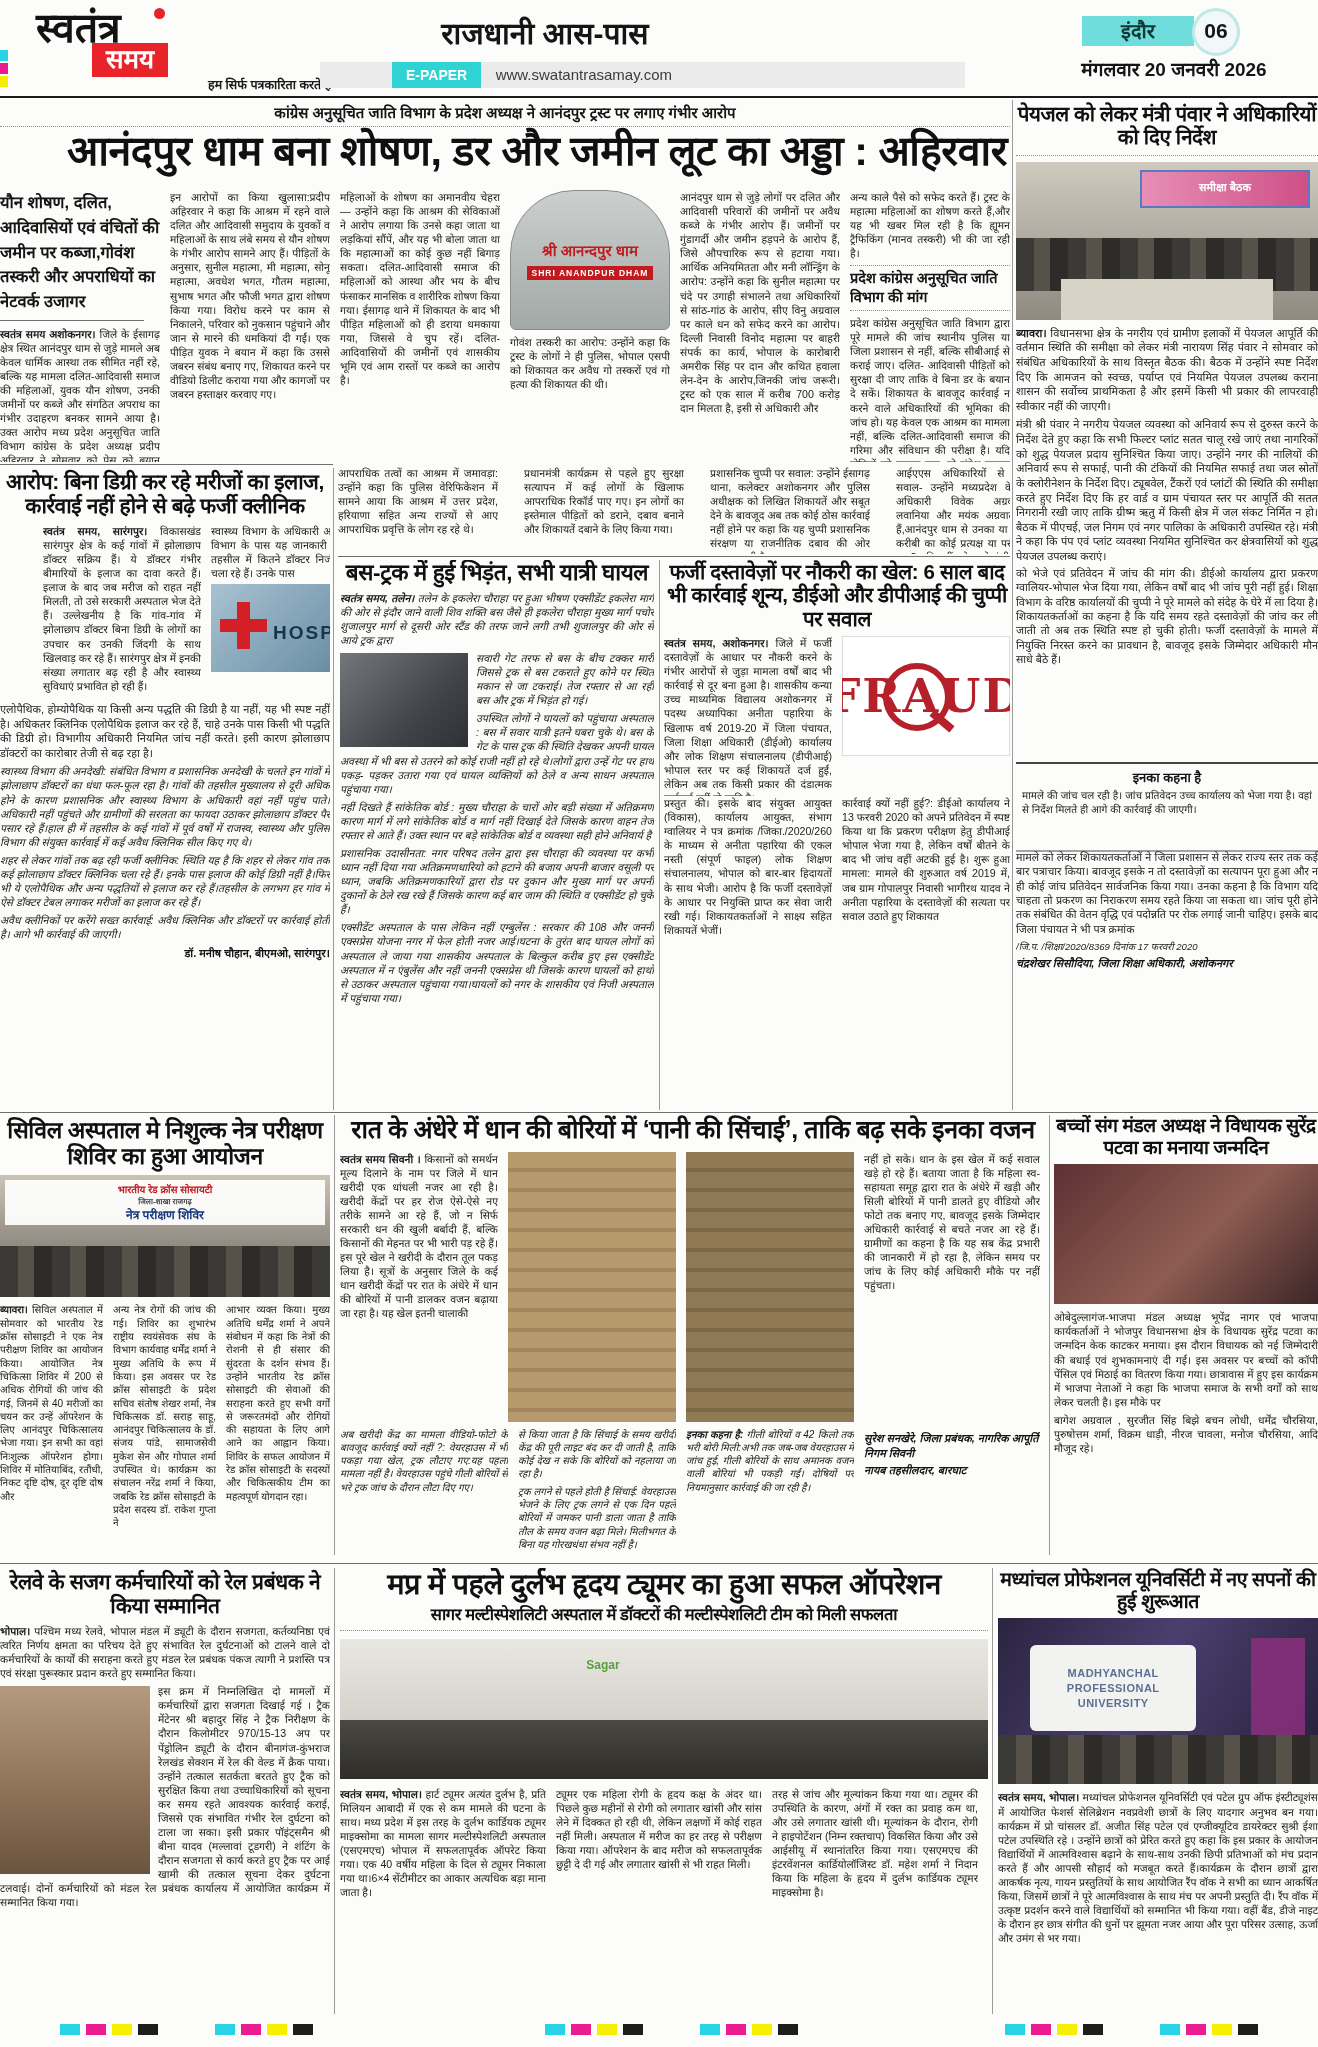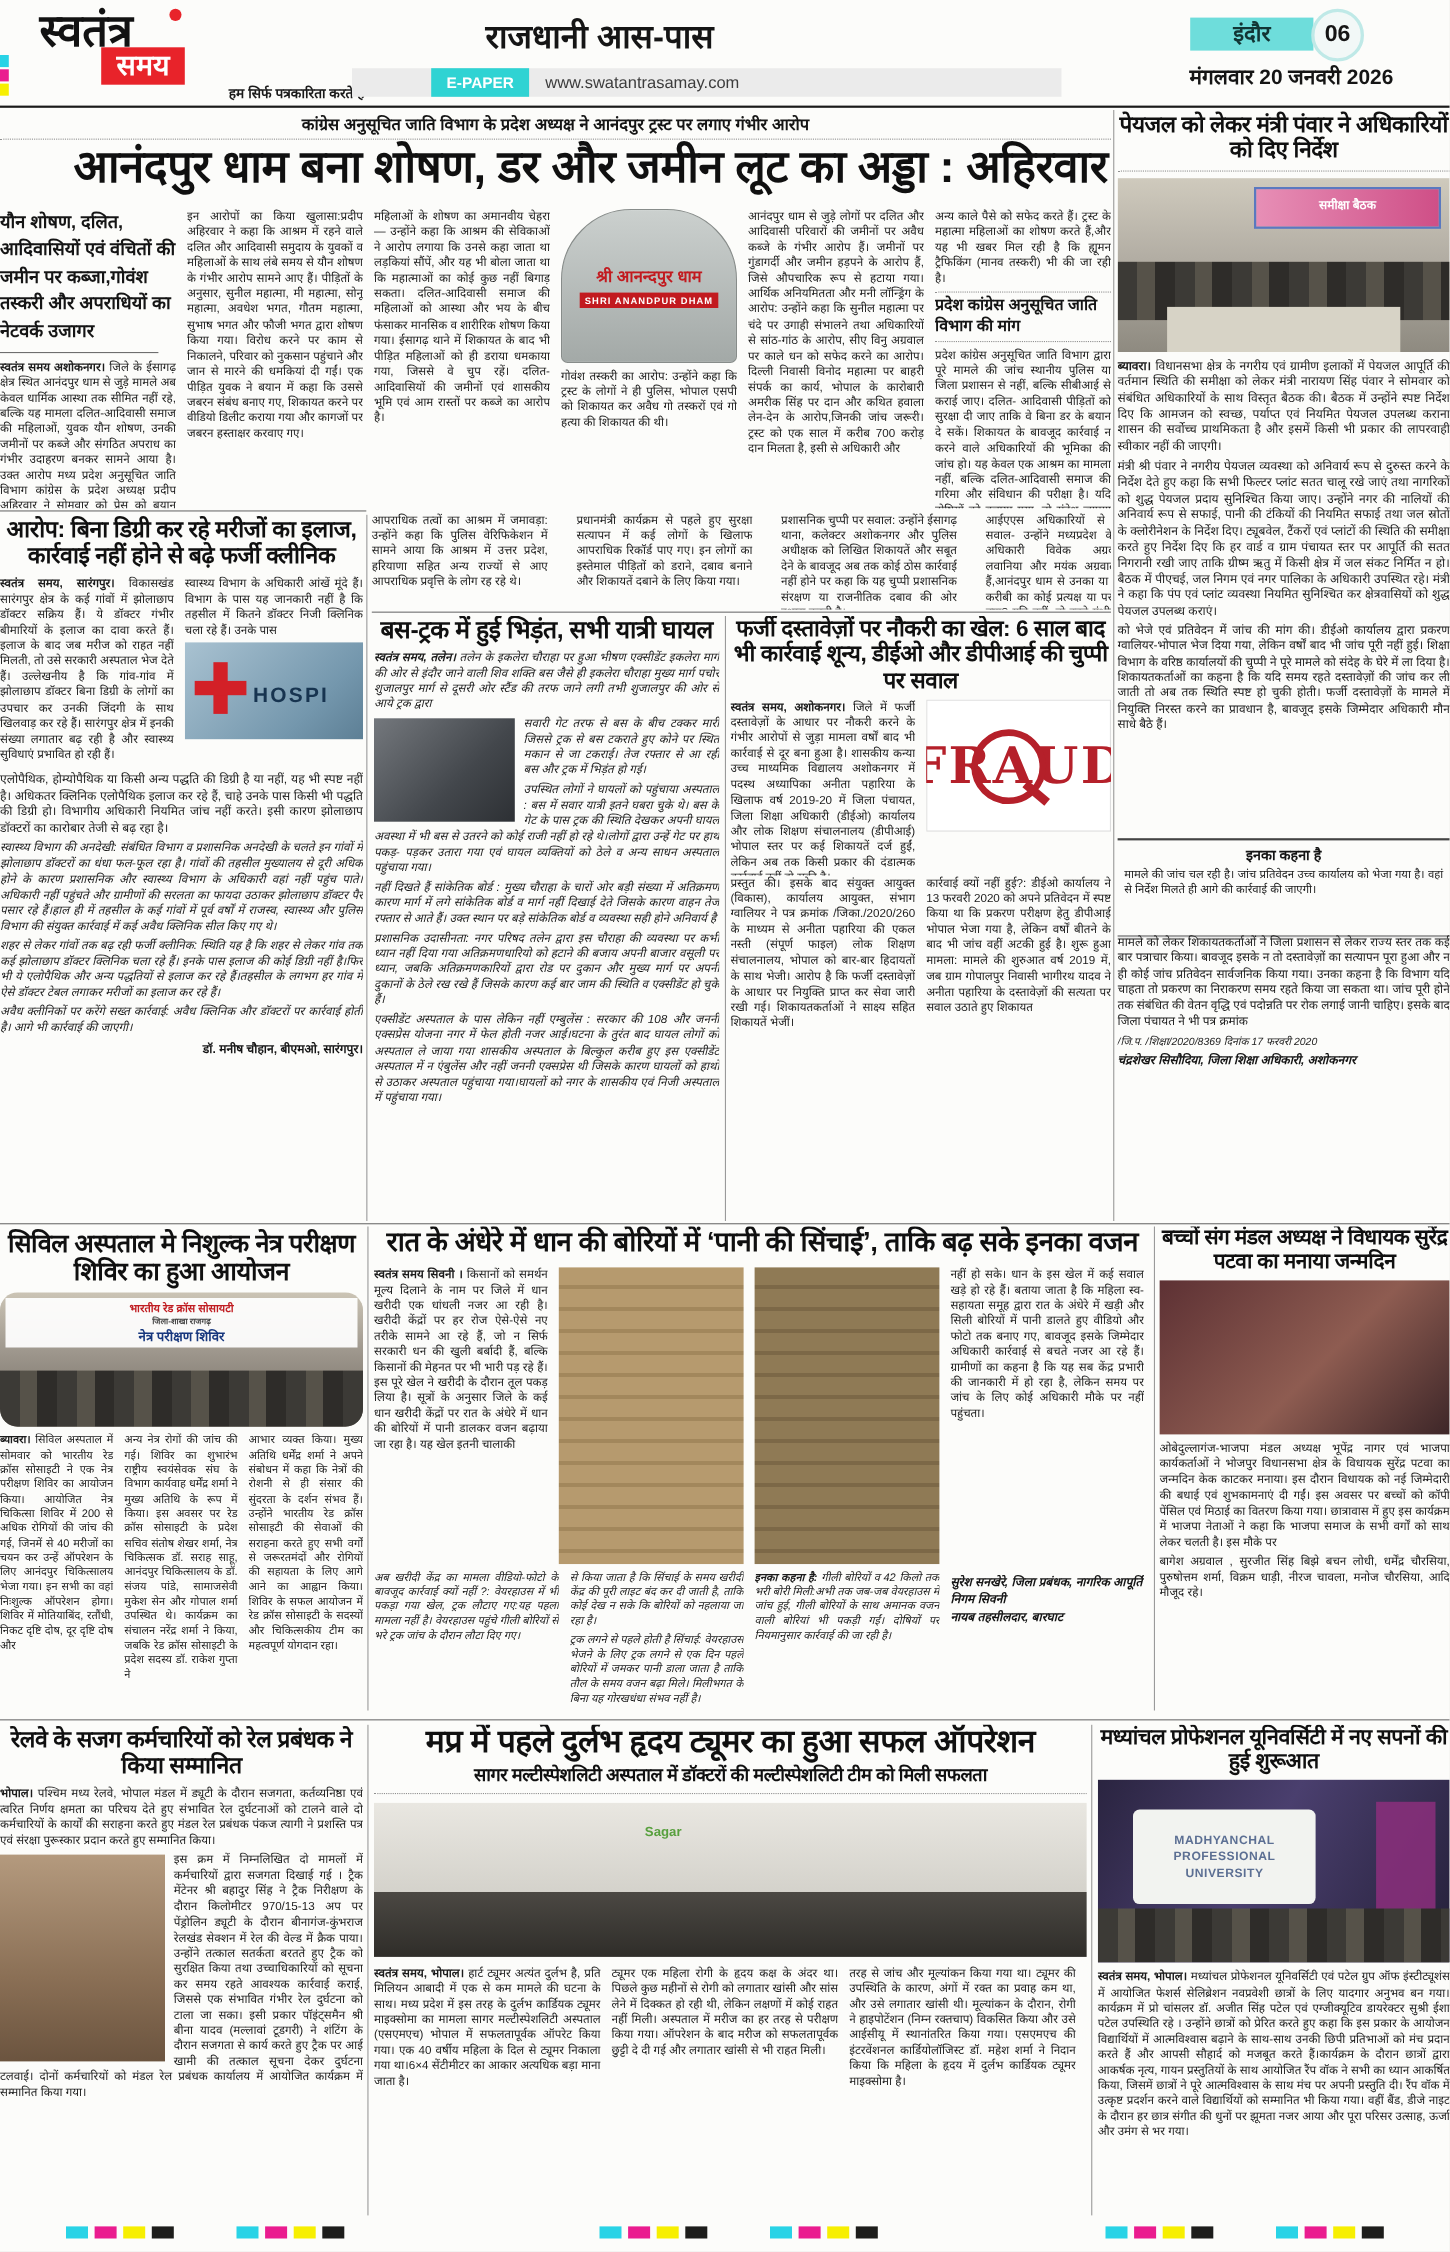--- a/index.html
+++ b/index.html
@@ -149,21 +149,21 @@
       <div class="banner-pink">समीक्षा बैठक</div>
       <div class="people-strip"></div>
       <div class="table-top"></div>
     </div>
     <p class="bodytxt" style="font-size:11px;"><b class="byl">ब्यावरा।</b> <span>विधानसभा क्षेत्र के नगरीय एवं ग्रामीण इलाकों में पेयजल आपूर्ति की वर्तमान स्थिति की समीक्षा को लेकर मंत्री नारायण सिंह पंवार ने सोमवार को संबंधित अधिकारियों के साथ विस्तृत बैठक की। बैठक में उन्होंने स्पष्ट निर्देश दिए कि आमजन को स्वच्छ, पर्याप्त एवं नियमित पेयजल उपलब्ध कराना शासन की सर्वोच्च प्राथमिकता है और इसमें किसी भी प्रकार की लापरवाही स्वीकार नहीं की जाएगी।</span></p>
     <p class="bodytxt" style="font-size:11px;">मंत्री श्री पंवार ने नगरीय पेयजल व्यवस्था को अनिवार्य रूप से दुरुस्त करने के निर्देश देते हुए कहा कि सभी फिल्टर प्लांट सतत चालू रखे जाएं तथा नागरिकों को शुद्ध पेयजल प्रदाय सुनिश्चित किया जाए। उन्होंने नगर की नालियों की अनिवार्य रूप से सफाई, पानी की टंकियों की नियमित सफाई तथा जल स्रोतों के क्लोरीनेशन के निर्देश दिए। ट्यूबवेल, टैंकरों एवं प्लांटों की स्थिति की समीक्षा करते हुए निर्देश दिए कि हर वार्ड व ग्राम पंचायत स्तर पर आपूर्ति की सतत निगरानी रखी जाए ताकि ग्रीष्म ऋतु में किसी क्षेत्र में जल संकट निर्मित न हो। बैठक में पीएचई, जल निगम एवं नगर पालिका के अधिकारी उपस्थित रहे। मंत्री ने कहा कि पंप एवं प्लांट व्यवस्था नियमित सुनिश्चित कर क्षेत्रवासियों को शुद्ध पेयजल उपलब्ध कराएं।</p>
   </section>
 
   <section class="abs" style="left:0;top:468px;width:330px;height:642px;overflow:hidden;">
     <h2 class="hl" style="font-size:21px;margin:2px 0 6px 0;">आरोप: बिना डिग्री कर रहे मरीजों का इलाज, कार्रवाई नहीं होने से बढ़े फर्जी क्लीनिक</h2>
-    <div class="cols" style="height:178px;">
+    <div class="cols" style="height:178px;padding-left:43px;">
       <div class="col" style="width:158px;flex:none;">
         <p class="bodytxt"><b class="byl">स्वतंत्र समय, सारंगपुर।</b> <span>विकासखंड सारंगपुर क्षेत्र के कई गांवों में झोलाछाप डॉक्टर सक्रिय हैं। ये डॉक्टर गंभीर बीमारियों के इलाज का दावा करते हैं। इलाज के बाद जब मरीज को राहत नहीं मिलती, तो उसे सरकारी अस्पताल भेज देते हैं। उल्लेखनीय है कि गांव-गांव में झोलाछाप डॉक्टर बिना डिग्री के लोगों का उपचार कर उनकी जिंदगी के साथ खिलवाड़ कर रहे हैं। सारंगपुर क्षेत्र में इनकी संख्या लगातार बढ़ रही है और स्वास्थ्य सुविधाएं प्रभावित हो रही हैं।</span></p>
       </div>
       <div class="col" style="width:162px;flex:none;">
         <p class="bodytxt">स्वास्थ्य विभाग के अधिकारी आंखें मूंदे हैं। विभाग के पास यह जानकारी नहीं है कि तहसील में कितने डॉक्टर निजी क्लिनिक चला रहे हैं। उनके पास</p>
         <div class="ph" style="height:88px;background:linear-gradient(135deg,#a9c2d1,#7497ad 70%,#5d7f95);">
           <div class="cross-v"></div>
           <div class="cross-h"></div>
           <div class="hospi-label">HOSPI</div>
         </div>
@@ -227,21 +227,21 @@
   </section>
 
   <div class="abs rule-h" style="left:0;top:464px;width:333px;"></div>
   <div class="abs rule-h" style="left:338px;top:556px;width:672px;"></div>
   <div class="abs rule-v" style="left:333px;top:468px;height:642px;"></div>
   <div class="abs rule-v" style="left:659px;top:560px;height:550px;"></div>
   <div class="abs rule-v" style="left:1012px;top:100px;height:1010px;"></div>
 
   <section class="abs" style="left:0;top:1115px;width:330px;height:440px;overflow:hidden;">
     <h2 class="hl" style="font-size:23px;margin:2px 0 6px 0;">सिविल अस्पताल मे निशुल्क नेत्र परीक्षण शिविर का हुआ आयोजन</h2>
-    <div class="ph" style="height:122px;background:linear-gradient(180deg,#cbc4b5 0%,#9d968c 45%,#6f6960 100%);border-radius:16px;">
+    <div class="ph" style="height:122px;background:linear-gradient(180deg,#cbc4b5 0%,#9d968c 45%,#6f6960 100%);">
       <div class="camp-banner">
         <div class="camp-l1">भारतीय रेड क्रॉस सोसायटी</div>
         <div class="camp-l3">जिला-शाखा राजगढ़</div>
         <div class="camp-l2">नेत्र परीक्षण शिविर</div>
       </div>
       <div class="people-strip" style="bottom:0;height:42%;"></div>
     </div>
     <div class="cols" style="height:228px;margin-top:6px;">
       <div class="col" style="width:103px;flex:none;">
         <p class="bodytxt" style="font-size:10px;"><b class="byl">ब्यावरा।</b> <span>सिविल अस्पताल में सोमवार को भारतीय रेड क्रॉस सोसाइटी ने एक नेत्र परीक्षण शिविर का आयोजन किया। आयोजित नेत्र चिकित्सा शिविर में 200 से अधिक रोगियों की जांच की गई, जिनमें से 40 मरीजों का चयन कर उन्हें ऑपरेशन के लिए आनंदपुर चिकित्सालय भेजा गया। इन सभी का वहां निःशुल्क ऑपरेशन होगा। शिविर में मोतियाबिंद, रतौंधी, निकट दृष्टि दोष, दूर दृष्टि दोष और</span></p>

